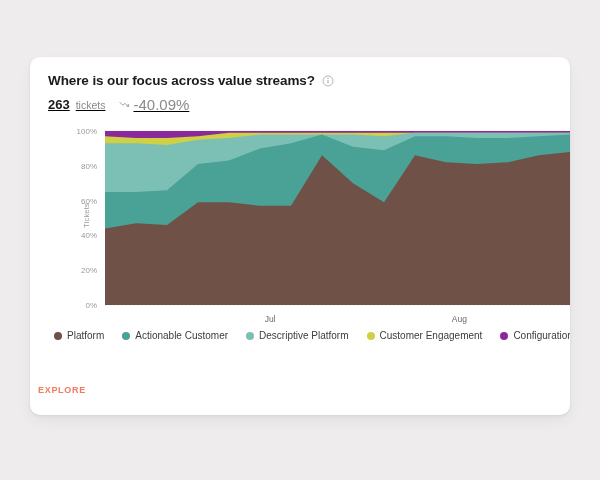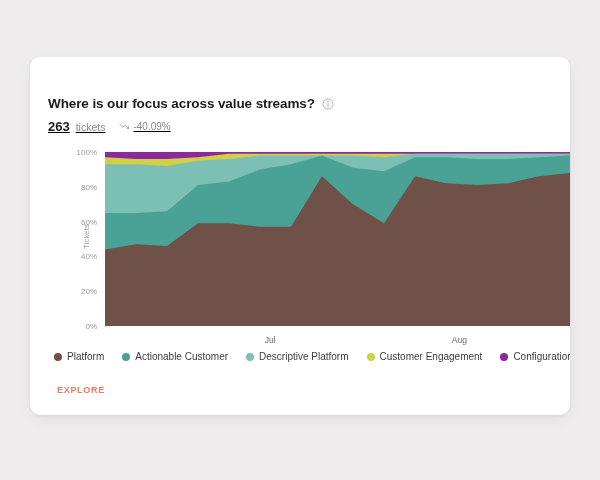--- a/index.html
+++ b/index.html
@@ -23,21 +23,20 @@
     height: 358px;
     background: #ffffff;
     border-radius: 10px;
     box-shadow: 0 1px 3px rgba(0,0,0,0.07), 0 6px 14px rgba(0,0,0,0.05);
     overflow: hidden;
   }
 
   
   .card-header {
     padding: 16px 18px 0 18px;
-    margin-top: 23px;
   }
   .title-row {
     display: flex;
     align-items: center;
     gap: 7px;
   }
   .card-title {
     font-size: 13.5px;
     font-weight: bold;
     color: #1b1b1f;
@@ -74,21 +73,21 @@
     gap: 3px;
     margin-left: 8px;
   }
   .trend-icon {
     width: 11px; height: 9px;
     display: block;
     color: #a9a7ac;
   }
   .trend-icon svg { display: block; }
   .trend-value {
-    font-size: 10px;
+    font-size: 15px;
     color: #8b898e;
   }
 
   
   .chart-wrap {
     position: relative;
     margin-top: 10px;
     height: 205px;
   }
   .chart-svg { display: block; }
@@ -128,21 +127,21 @@
   }
   .legend-label {
     font-size: 10px;
     color: #3d3b40;
   }
 
   
   .card-footer {
     position: absolute;
     left: 0; right: 8px; bottom: 0;
-    padding: 0 0 16px 19px;
+    padding: 0 0 16px 0;
     margin-top: 29px;
   }
   .explore-link {
     display: inline-block;
     font-size: 9px;
     font-weight: bold;
     letter-spacing: 0.7px;
     color: #f07a5c;
     padding: 4px 8px;
     text-decoration: none;

